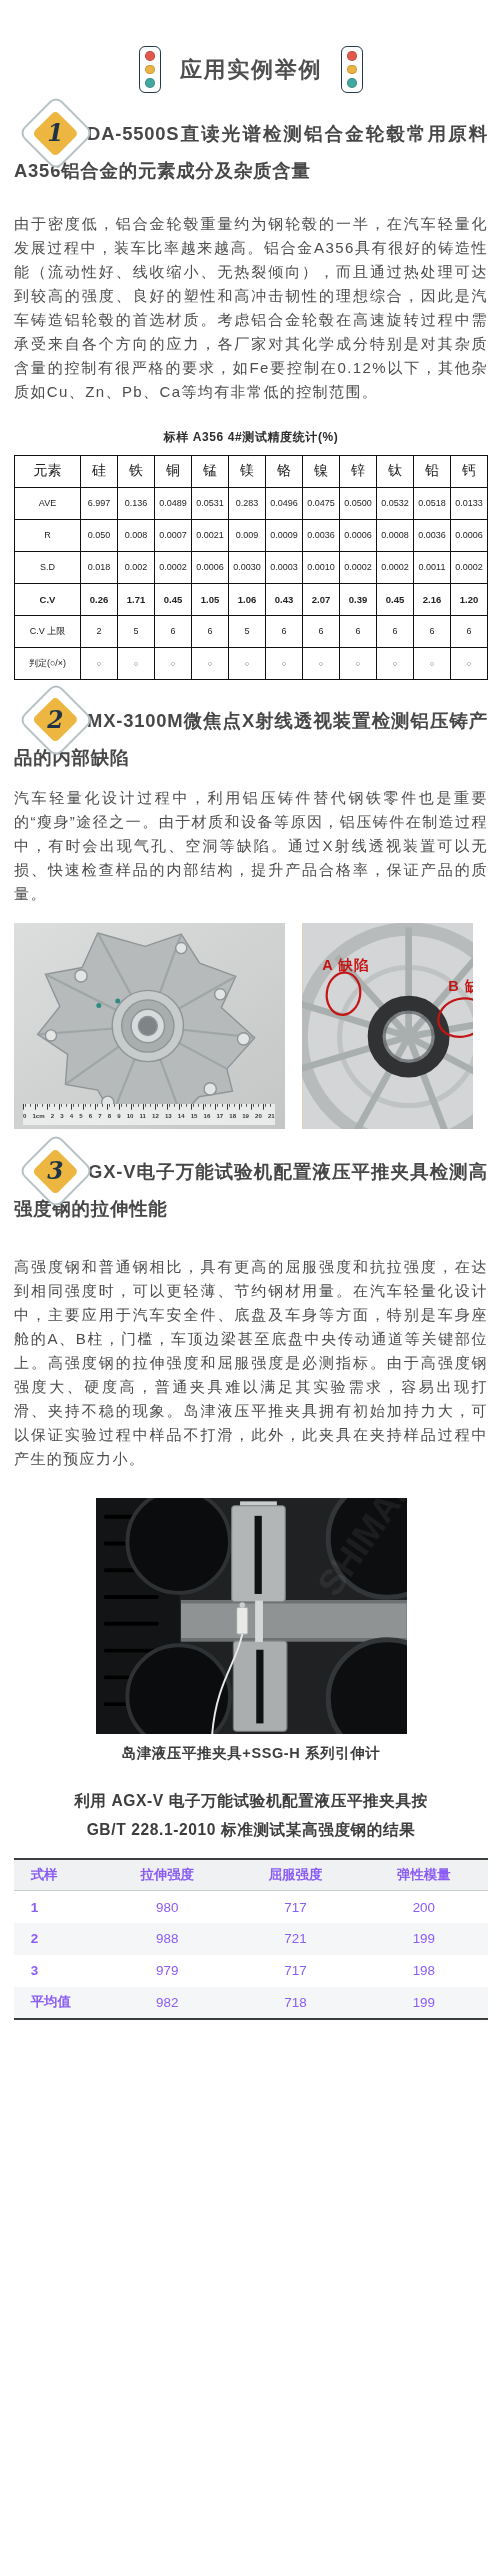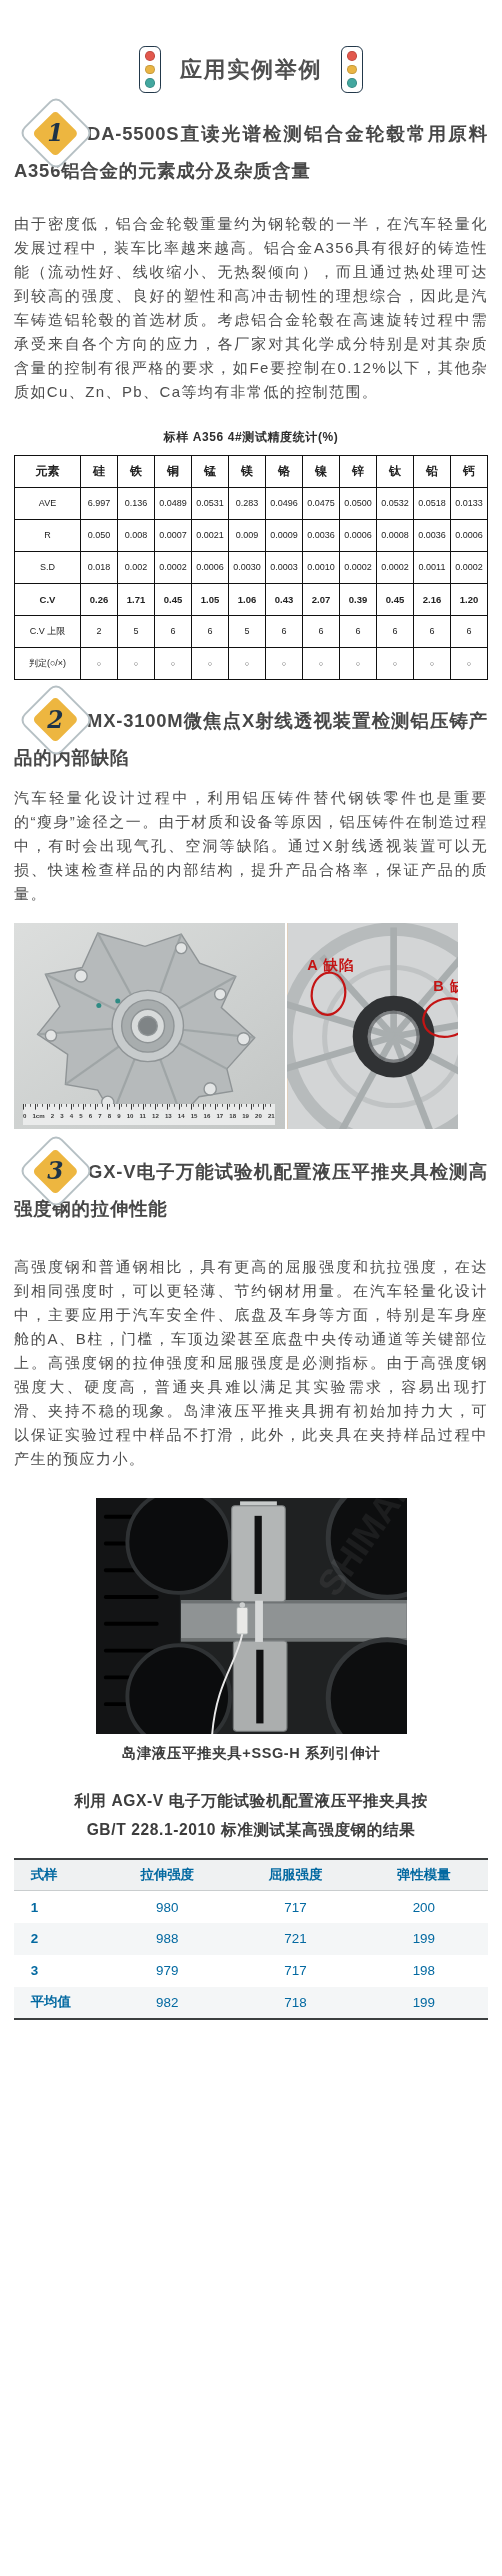--- a/index.html
+++ b/index.html
@@ -41,49 +41,49 @@
   .para.tight { margin-top:38px; }
 
   
   .t1-title { margin-top:24.5px; text-align:center; font-size:12px; font-weight:700; color:#2d2d2d; letter-spacing:0.6px; }
   table.t1 { width:474px; margin-top:9px; border-collapse:collapse; border:1.7px solid #111; table-layout:fixed; }
   table.t1 th, table.t1 td {
     border:1.1px solid #111; height:32px; text-align:center; vertical-align:middle;
     font-size:9px; font-weight:400; color:#222; padding:0 1.1px; overflow:hidden;
   }
   table.t1 col.el { width:66px; }
-  table.t1 thead th { font-size:12px;font-weight:bold; }
+  table.t1 thead th { font-size:14px; }
   table.t1 tr.strong th, table.t1 tr.strong td { font-weight:700; font-size:9.5px; }
   table.t1 tbody tr:last-child td { font-size:7.3px; color:#555; }
 
   
   .fig-row { margin-top:16.7px; display:flex; gap:2.2px; }
   .photo-left { position:relative; width:271px; height:206px; overflow:hidden;
                 background:linear-gradient(145deg,#dcdedd 0%,#cdd0cf 60%,#c3c6c5 100%); }
-  .photo-right { position:relative; width:171px; height:206px; overflow:hidden; background:#fdba74; }
+  .photo-right { position:relative; width:171px; height:206px; overflow:hidden; background:#fdba74;margin-left:15px; }
   .xray-label { position:absolute; font-size:14.5px; font-weight:700; color:#c41414; letter-spacing:1.1px; white-space:nowrap; }
   .label-a { left:20px; top:33px; }
   .label-b { left:146px; top:54px; }
   .ruler { position:absolute; left:9px; right:10px; bottom:3.3px; height:21px; background:#ebecec; opacity:.97; }
   .ruler .ticks { height:5.6px;
     background:
       repeating-linear-gradient(to right,#333 0 0.9px,transparent 0.9px 12px) top left / 100% 5.6px no-repeat,
       repeating-linear-gradient(to right,#555 0 0.6px,transparent 0.6px 2.4px) top left / 100% 2.8px no-repeat;
   }
   .ruler .nums { display:flex; justify-content:space-between; padding:2.2px 0 0 0; font-size:6.1px; font-weight:700; color:#333; }
 
   
   .machine-fig { width:311px; height:236px; margin:27px auto 0 auto; position:relative; overflow:hidden; background:#1f2122; }
   .fig-caption { margin-top:10px; text-align:center; font-size:14.5px; font-weight:700; color:#3d3d3d; letter-spacing:0.6px; }
   .result-intro { margin-top:23.4px; text-align:center; font-size:15.6px; font-weight:700; color:#3d3d3d; line-height:29px; letter-spacing:0.6px; }
 
   
   table.t2 { width:474px; margin-top:13.4px; border-collapse:collapse;
              border-top:2.2px solid #3c3f40; border-bottom:2.2px solid #3c3f40; table-layout:fixed; }
-  table.t2 th, table.t2 td { height:32px; font-size:13.4px; color:#0369a1; vertical-align:middle; }
+  table.t2 th, table.t2 td { height:32px; font-size:13.4px; color:#8b5cf6; vertical-align:middle; }
   table.t2 thead th { background:#eff1f2; font-weight:700; border-bottom:1.1px solid #c9cdce; }
   table.t2 tbody tr:nth-child(even) { background:#f4f6f7; }
   table.t2 th:first-child, table.t2 td:first-child { width:89px; text-align:left; padding-left:16.7px; font-weight:700; }
   table.t2 th:not(:first-child), table.t2 td:not(:first-child) { text-align:center; font-weight:400; }
   table.t2 thead th:not(:first-child) { font-weight:700; }
 </style>
 </head>
 <body>
 
 <div class="page">

